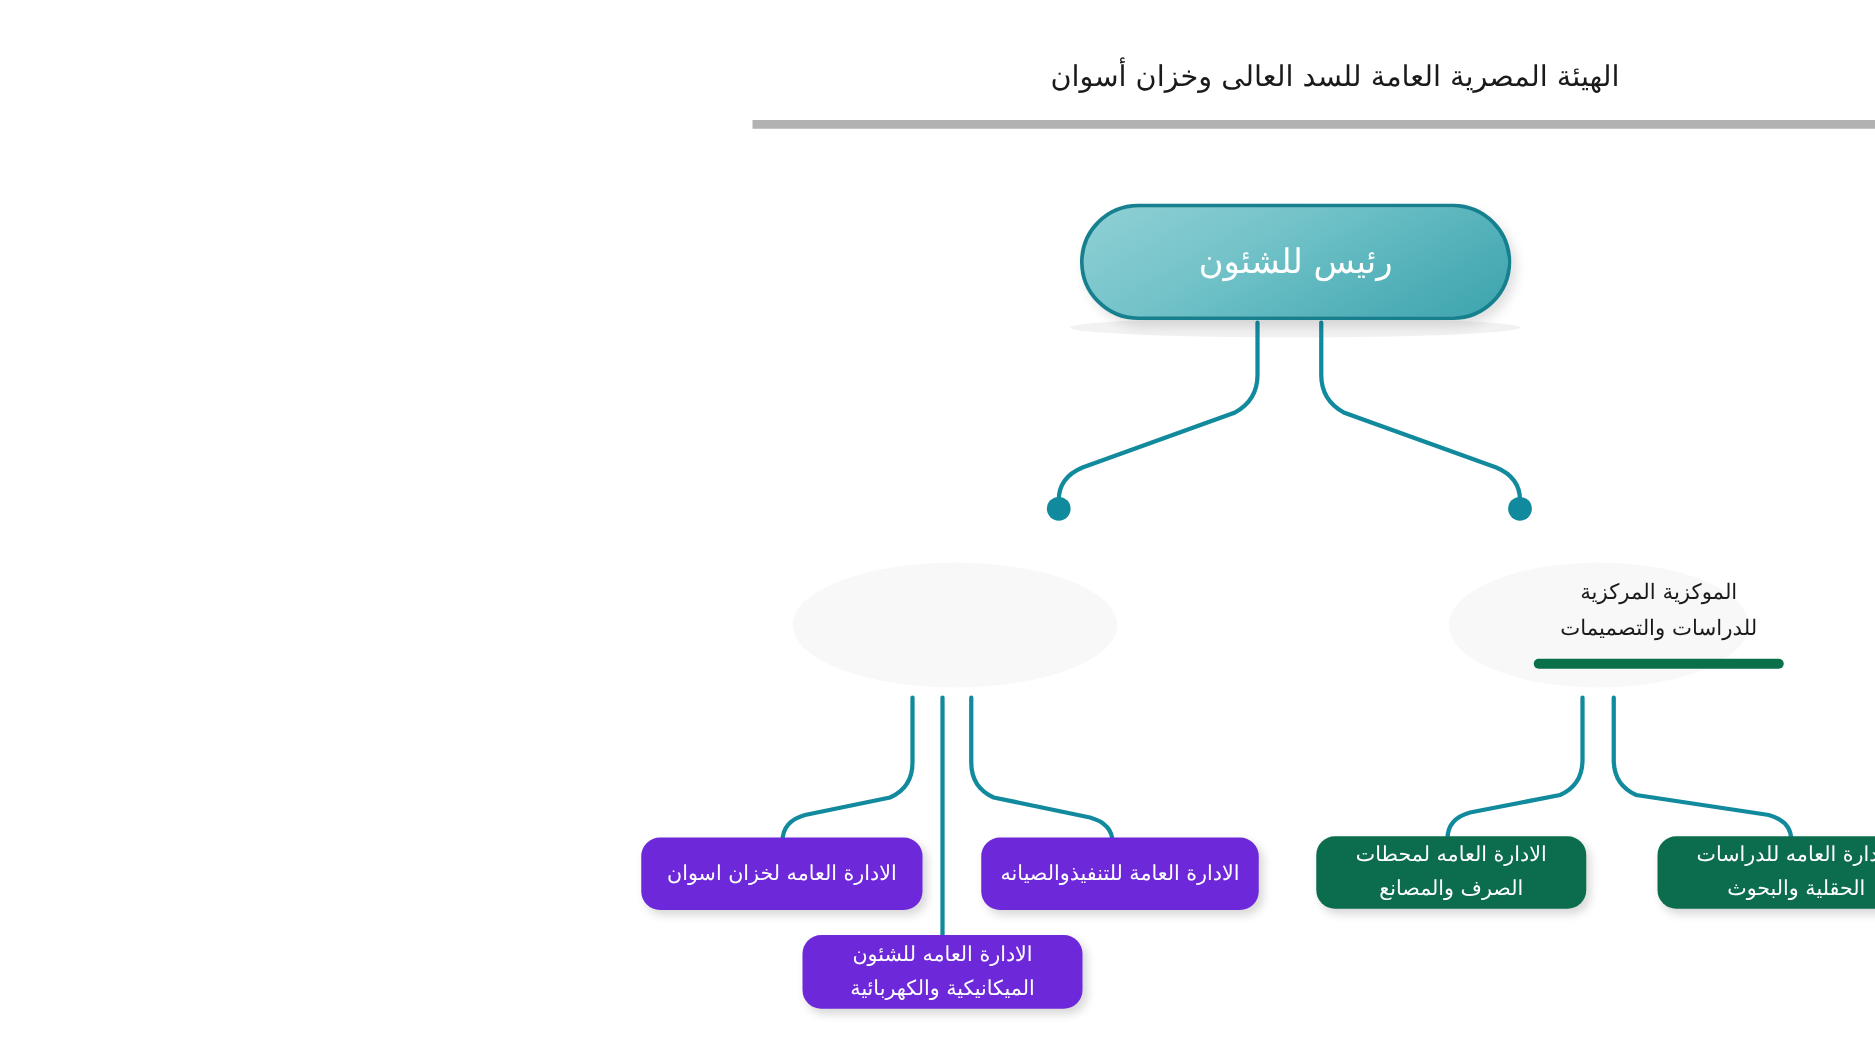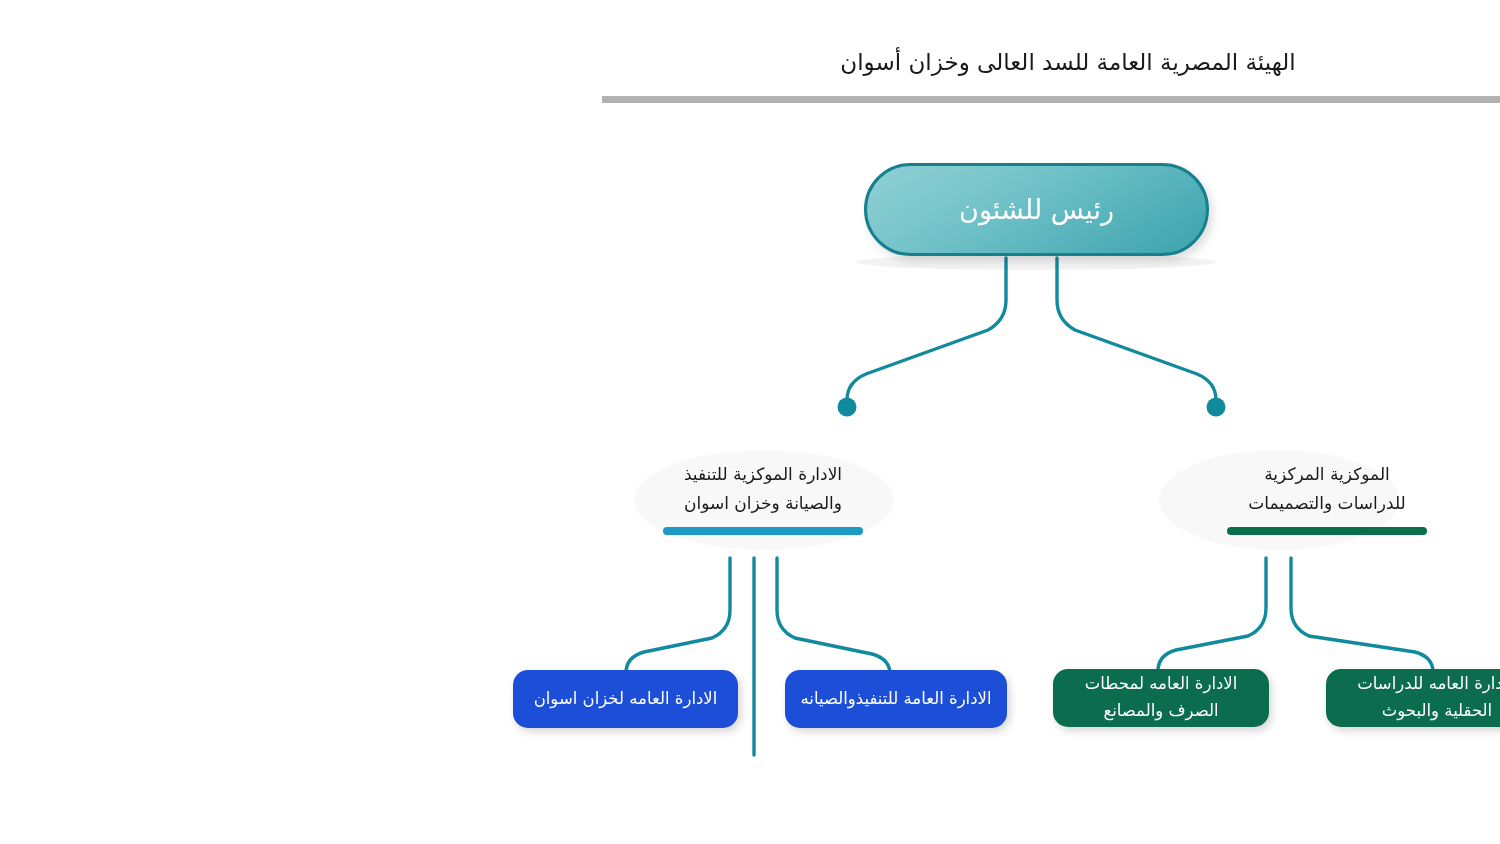--- a/index.html
+++ b/index.html
@@ -109,21 +109,21 @@
     direction: rtl;
     box-shadow: 3px 4px 8px rgba(0,0,0,0.16);
   }
   .leaf-box-label {
     font-size: 16.5px;
     color: #ffffff;
     line-height: 1.62;
     padding: 0 12px;
     white-space: pre-line;
   }
-  .leaf-teal  { background: #1d4ed8; }
+  .leaf-teal  { background: #6d28d9; }
   .leaf-green { background: #0c6c4e; }
 
   #leaf-aswan-reservoir  { left: 249px; top: 670px; width: 225px; height: 58px; }
   #leaf-exec-maintenance { left: 521px; top: 670px; width: 222px; height: 58px; }
   #leaf-mech-electric    { left: 378px; top: 748px; width: 224px; height: 59px; }
   #leaf-drainage-plants  { left: 789px; top: 669px; width: 216px; height: 58px; }
   #leaf-field-studies    { left: 1062px; top: 669px; width: 222px; height: 58px; }
 </style>
 </head>
 <body>
@@ -167,40 +167,39 @@
     </g>
 
     <circle cx="583" cy="407" r="9.5" fill="#128a9e"></circle>
     <circle cx="952" cy="407" r="9.5" fill="#128a9e"></circle>
   </svg>
 
   <div id="root-node">
     <span id="root-node-label">رئيس للشئون</span>
   </div>
 
-  <div class="mid-node" id="mid-node-left">
-    <div class="mid-node-label">الادارة الموكزية للتنفيذ
-والصيانة وخزان اسوان</div>
-    <div class="mid-node-bar"></div>
-  </div>
 
   <div class="mid-node" id="mid-node-right">
     <div class="mid-node-label">الموكزية المركزية
 للدراسات والتصميمات</div>
     <div class="mid-node-bar"></div>
   </div>
 
   <div class="leaf-box leaf-teal" id="leaf-aswan-reservoir">
     <span class="leaf-box-label">الادارة العامه لخزان اسوان</span>
   </div>
 
   <div class="leaf-box leaf-teal" id="leaf-exec-maintenance">
     <span class="leaf-box-label">الادارة العامة للتنفيذوالصيانه</span>
   </div>
 
+  <div class="leaf-box leaf-teal" id="leaf-mech-electric">
+    <span class="leaf-box-label">الادارة العامه للشئون
+الميكانيكية والكهربائية</span>
+  </div>
 
   <div class="leaf-box leaf-green" id="leaf-drainage-plants">
     <span class="leaf-box-label">الادارة العامه لمحطات
 الصرف والمصانع</span>
   </div>
 
   <div class="leaf-box leaf-green" id="leaf-field-studies">
     <span class="leaf-box-label">الادارة العامه للدراسات
 الحقلية والبحوث</span>
   </div>

